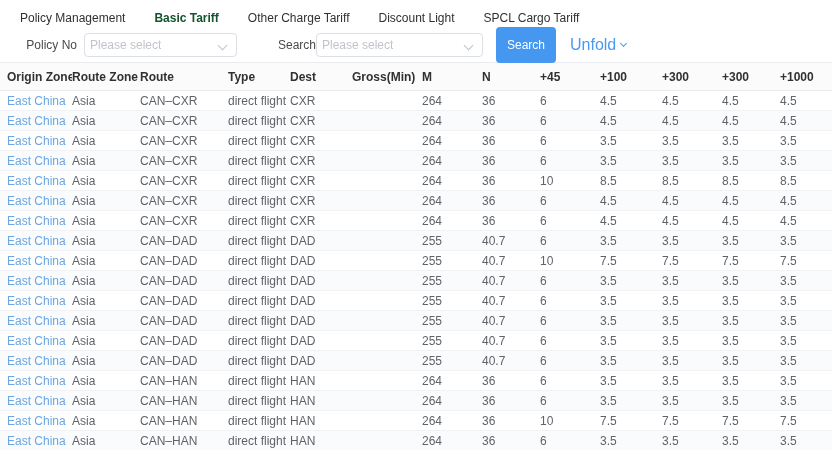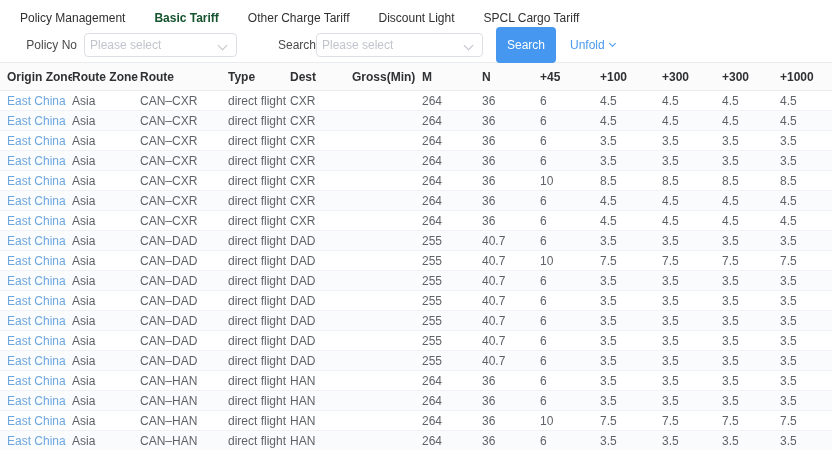--- a/index.html
+++ b/index.html
@@ -42,21 +42,21 @@
     border-left: 1px solid #c0c4cc; border-bottom: 1px solid #c0c4cc;
     transform: rotate(-45deg); transform-origin: center;
   }
   .search-btn {
     margin-left: 13px; width: 60px; height: 36px;
     background: #4597ef; color: #ffffff; border: none; border-radius: 4px;
     font-size: 12px; font-family: "Liberation Sans", sans-serif;
     cursor: pointer; display: flex; align-items: center; justify-content: center;
   }
   .unfold {
-    margin-left: 14px; color: #4a9af0; font-size: 12px;
+    margin-left: 14px; color: #4a9af0; font-size: 16px;
     display: flex; align-items: center; gap: 5px; cursor: pointer;
   }
   .chev-sm {
     width: 5px; height: 5px; margin-top: -3px;
     border-left: 1px solid #4a9af0; border-bottom: 1px solid #4a9af0;
     transform: rotate(-45deg);
   }
   
   table {
     width: 832px; margin-top: 5px;

